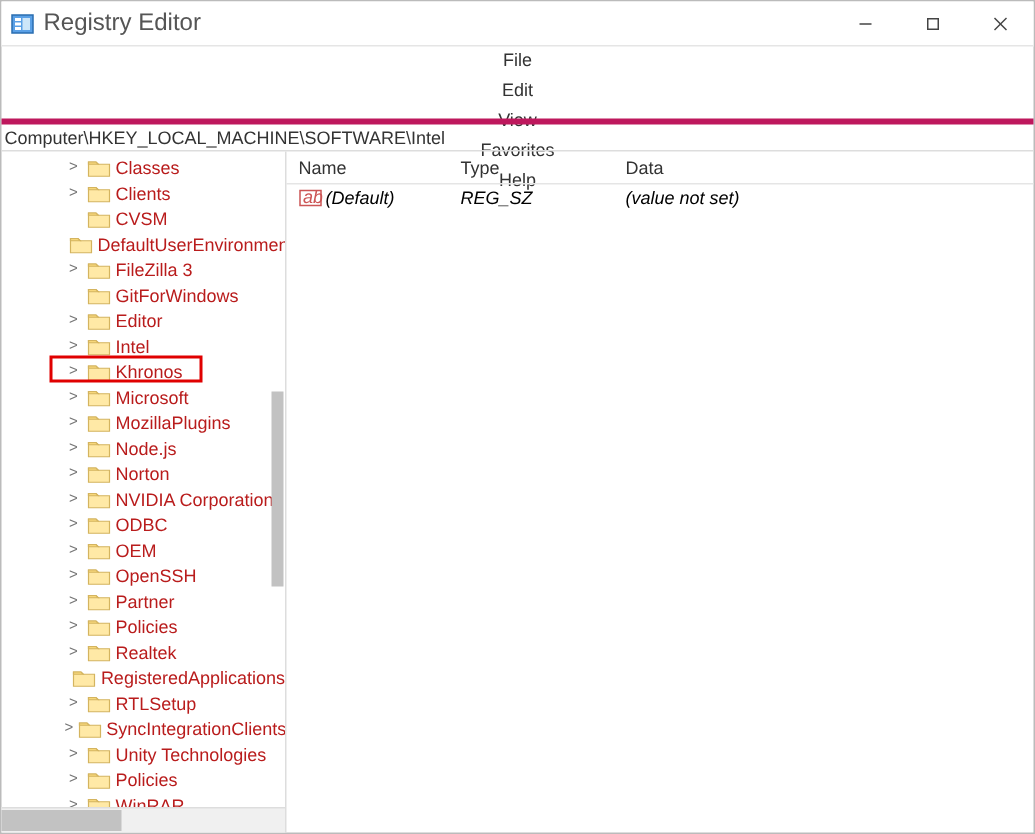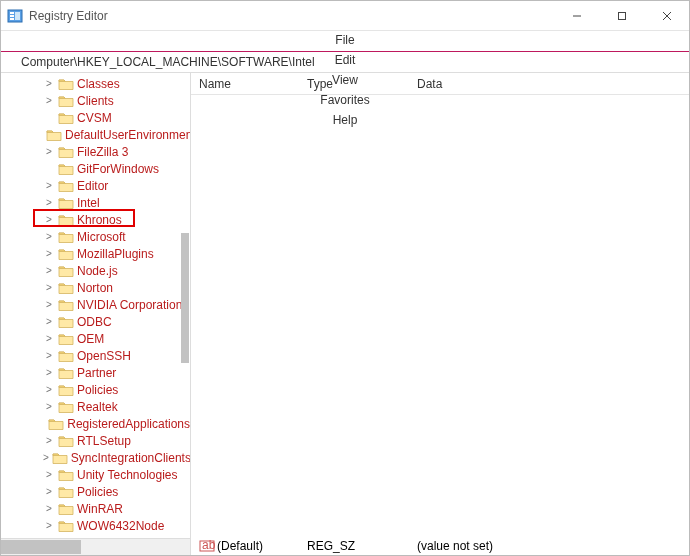--- a/index.html
+++ b/index.html
@@ -2,53 +2,53 @@
 <html><head>
 <meta charset="utf-8">
 <style>
 * { margin: 0; padding: 0; box-sizing: border-box; font-family: "Segoe UI", Tahoma, sans-serif; font-size: 12px; }
 html, body { width: 690px; height: 556px; background: #fff; overflow: hidden; }
 
 .window { width: 690px; height: 556px; border: 1px solid #bbb; display: flex; flex-direction: column; }
 
 .titlebar { height: 30px; display: flex; align-items: center; padding-left: 6px; background: #fff; border-bottom: 1px solid #e5e5e5; }
 .titlebar .app-icon { width: 16px; height: 16px; margin-right: 6px; }
-.titlebar .title { flex: 1; color: #555; font-size: 12px; }
+.titlebar .title { flex: 1; color: #555; font-size: 16px; }
 .win-controls { display: flex; height: 100%; }
 .win-btn { width: 45px; height: 100%; display: flex; align-items: center; justify-content: center; color: #666; }
 
 .menubar { height: 20px; display: flex; align-items: center; gap: 2px; padding: 0 4px; flex-direction: column; }
 .menubar span { padding: 2px 8px; color: #333; }
 
-.addressbar { height: 22px; border-top: 1px solid #be185d; border-bottom: 1px solid #ddd; padding: 2px 20px; color: #333; display: flex; align-items: center; }
+.addressbar { height: 22px; border-top: 4px solid #be185d; border-bottom: 1px solid #ddd; padding: 2px 2px; color: #333; display: flex; align-items: center; margin-top: 28px; }
 
 .content { flex: 1; display: flex; min-height: 0; }
 
 .tree-pane { width: 190px; border-right: 1px solid #ddd; position: relative; display: flex; flex-direction: column; }
 .tree-scroll { flex: 1; overflow: hidden; position: relative; }
 .tree-items { position: absolute; top: 0; left: 0; right: 0; padding-top: 2px; }
 .tree-row { height: 17px; display: flex; align-items: center; white-space: nowrap; padding-left: 42px; }
 .tree-row .expander { width: 12px; text-align: center; color: #777; font-size: 10px; line-height: 1; }
 .tree-row .folder { width: 16px; height: 14px; margin: 0 3px; flex-shrink: 0; }
 .tree-row .label { color: #b91c1c; }
 .highlight-box { position: absolute; border: 2px solid #e00000; pointer-events: none; }
 
 .hscroll { height: 17px; background: #f0f0f0; border-top: 1px solid #ddd; position: relative; }
 .hscroll-thumb { position: absolute; left: 0; top: 1px; height: 14px; width: 80px; background: #c2c2c2; }
 
 .vscroll { position: absolute; right: 0; top: 0; bottom: 17px; width: 10px; background: transparent; }
 .vscroll-thumb { position: absolute; top: 160px; width: 8px; right: 1px; height: 130px; background: #c2c2c2; }
 
-.list-pane { flex: 1; display: flex; flex-direction: column; justify-content: space-between; }
+.list-pane { flex: 1; display: flex; flex-direction: column; }
 .list-header { height: 22px; display: flex; align-items: center; border-bottom: 1px solid #e5e5e5; }
 .list-header .col { padding: 0 8px; color: #333; }
 .col-name { width: 108px; }
 .col-type { width: 110px; }
 .col-data { flex: 1; }
-.list-row { height: 18px; display: flex; align-items: center; }
+.list-row { height: 18px; display: flex; align-items: center; font-style: italic; }
 .list-row .cell { padding: 0 8px; color: #000; }
 .val-icon { width: 16px; height: 14px; margin-right: 2px; flex-shrink: 0; }
 
 svg { display: block; }
 </style>
 </head>
 <body>
 
 <div class="window">
 

